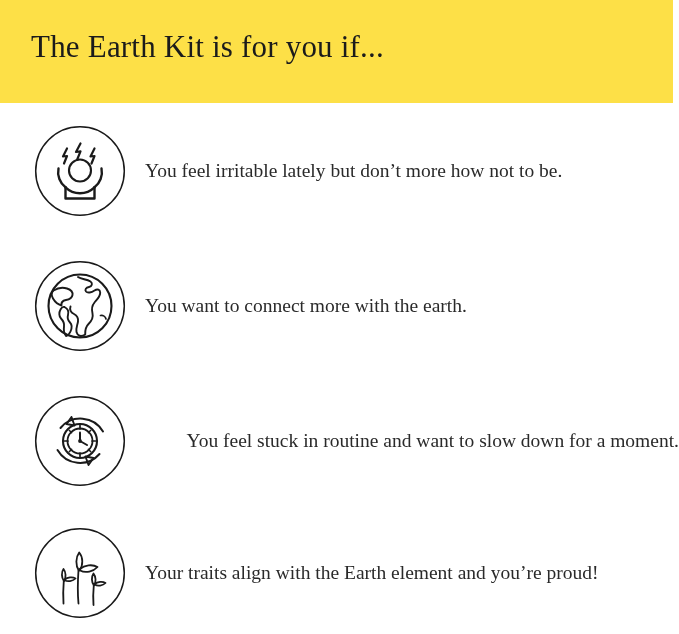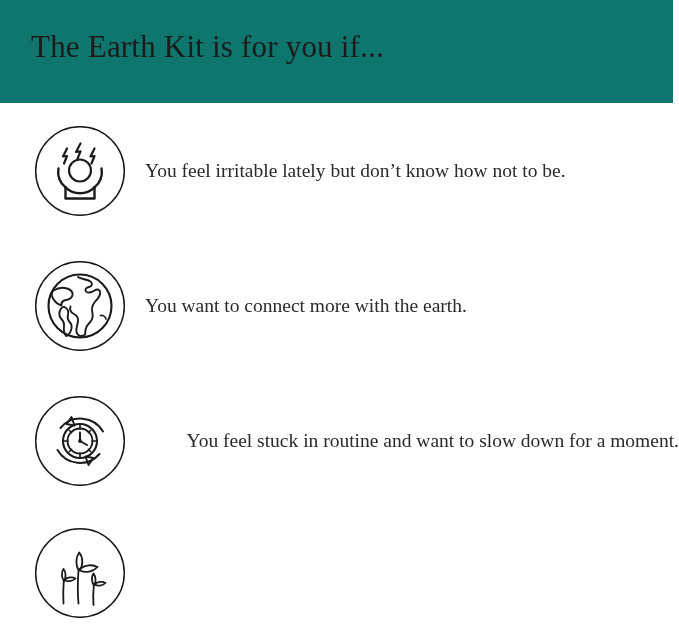--- a/index.html
+++ b/index.html
@@ -21,21 +21,21 @@
     box-sizing: border-box;
   }
 
   
   .header-band {
     position: absolute;
     left: 0;
     top: 0;
     width: 673px;
     height: 103px;
-    background: #0f766e;
+    background: #fde047;
     box-sizing: border-box;
   }
   .header-title {
     position: absolute;
     left: 31px;
     top: 27px;
     font-size: 31px;
     line-height: 40px;
     color: #1b1b1b;
     font-family: "Liberation Serif", "DejaVu Serif", serif;
@@ -113,21 +113,21 @@
           <path d="M31.5 62.3 L31.5 73.5 L60.5 73.5 L60.5 62.3" stroke-width="2.4"></path>
           <path d="M31.5 62.3 C36.0 66.6 41.0 68.2 46 68.2 C51.0 68.2 56.0 66.6 60.5 62.3" stroke-width="2.4"></path>
 
           <path d="M33.0 23.5 L29.0 31.5 L33.0 31.0 L30.0 38.5" stroke-width="2.2"></path>
 
           <path d="M46.5 18.5 L42.0 27.0 L46.5 26.4 L43.2 34.5" stroke-width="2.2"></path>
 
           <path d="M60.5 23.5 L56.5 31.5 L60.5 31.0 L57.5 38.5" stroke-width="2.2"></path>
         </svg>
       </div>
-      <div class="row-text">You feel irritable lately but don’t know how not to be.</div>
+      <div class="row-text">You feel irritable lately but don’t more how not to be.</div>
     </div>
 
     <div class="row row-1">
       <div class="icon-wrap">
         <svg viewBox="0 0 92 92" xmlns="http://www.w3.org/2000/svg" fill="none" stroke="#1a1a1a" stroke-width="1.6" stroke-linecap="round" stroke-linejoin="round">
           <circle cx="46" cy="46" r="44.3" stroke-width="1.5"></circle>
           <circle cx="46" cy="46" r="31.5" stroke-width="2.1"></circle>
 
           <path d="M44.0 17.0 C47.5 19.5 52.5 19.0 56.5 21.5 C59.0 23.2 58.0 26.5 55.0 27.0
                    C52.0 27.5 50.5 29.5 52.0 31.5 C53.5 33.4 57.5 32.5 60.5 30.5
@@ -193,16 +193,17 @@
 
           <path d="M29.5 76.5 C29.0 69.0 29.2 61.0 29.8 53.5" stroke-width="1.8"></path>
           <path d="M29.8 53.8 C27.5 50.5 27.2 45.2 29.5 42.0 C32.0 45.0 32.2 50.5 30.2 54.0 Z" stroke-width="1.8"></path>
           <path d="M30.5 52.8 C33.5 50.2 38.5 49.5 41.5 51.5 C38.8 54.3 33.5 55.0 30.8 53.2 Z" stroke-width="1.8"></path>
 
           <path d="M59.5 78.0 C59.0 71.5 59.2 64.5 59.8 58.0" stroke-width="1.8"></path>
           <path d="M59.8 58.2 C57.5 55.0 57.2 49.8 59.5 46.5 C62.0 49.5 62.2 55.0 60.2 58.4 Z" stroke-width="1.8"></path>
           <path d="M60.5 57.2 C63.5 54.6 68.5 54.0 71.5 56.0 C68.8 58.8 63.5 59.4 60.8 57.6 Z" stroke-width="1.8"></path>
         </svg>
       </div>
+      <div class="row-text">Your traits align with the Earth element and you’re proud!</div>
     </div>
 
   </div>
 </div>
 
 </body></html>

